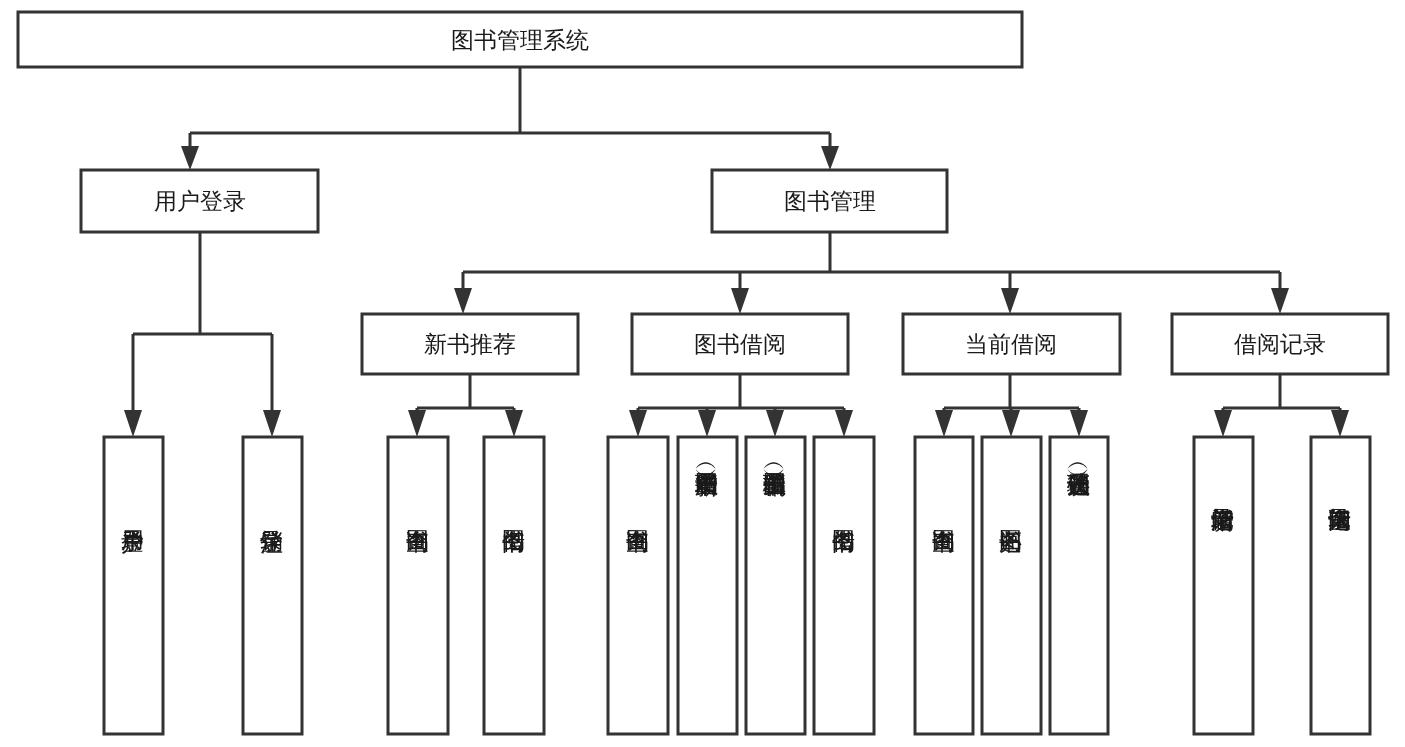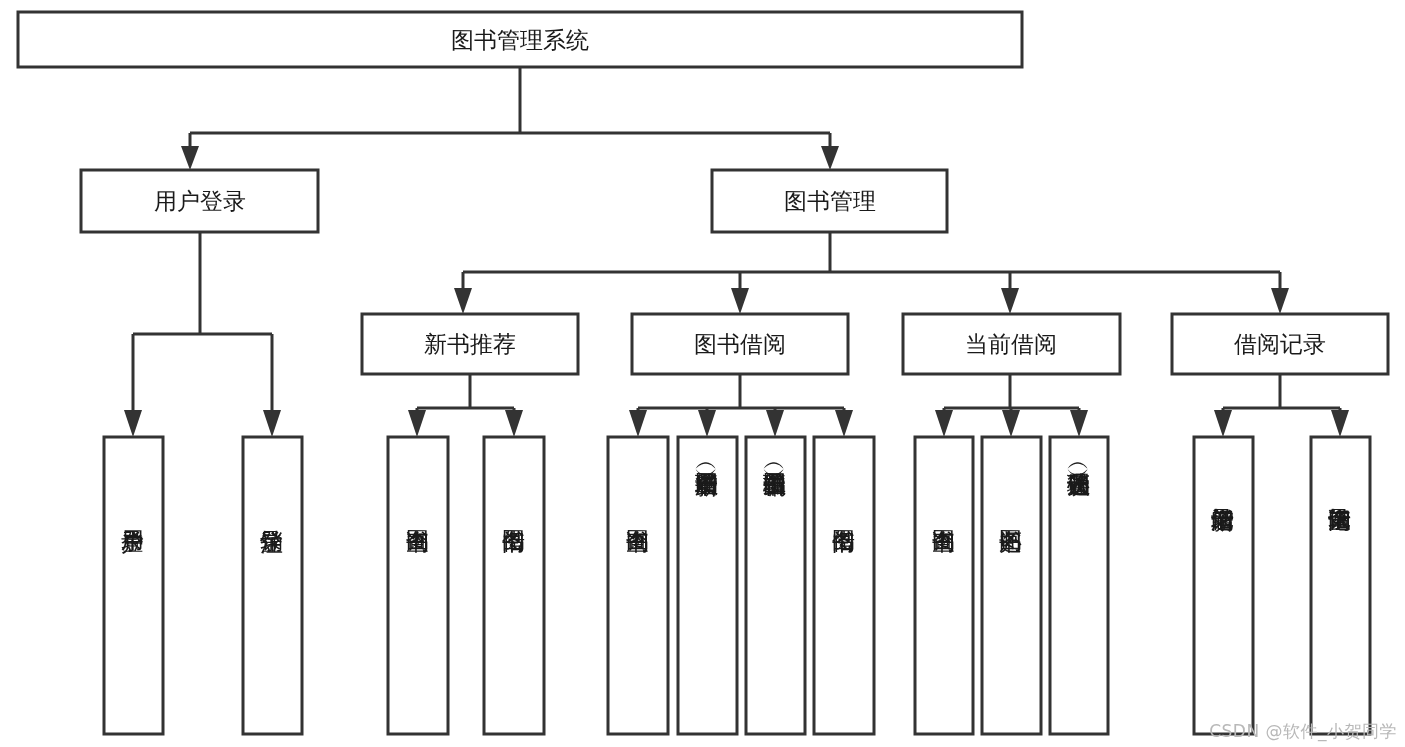--- a/index.html
+++ b/index.html
@@ -216,14 +216,13 @@
       <rect class="node-rect" x="1194" y="437" width="59" height="297"></rect>
       <text class="node-label-v" x="1223" y="490" text-anchor="middle" writing-mode="tb">新增借阅记录</text>
     </g>
     <g>
       <rect class="node-rect" x="1311" y="437" width="59" height="297"></rect>
       <text class="node-label-v" x="1340" y="490" text-anchor="middle" writing-mode="tb">查询借阅记录</text>
     </g>
 
   </svg>
 
-  <div class="watermark">CSDN @软件_小贺同学</div>
 </div>
 
 </body></html>

